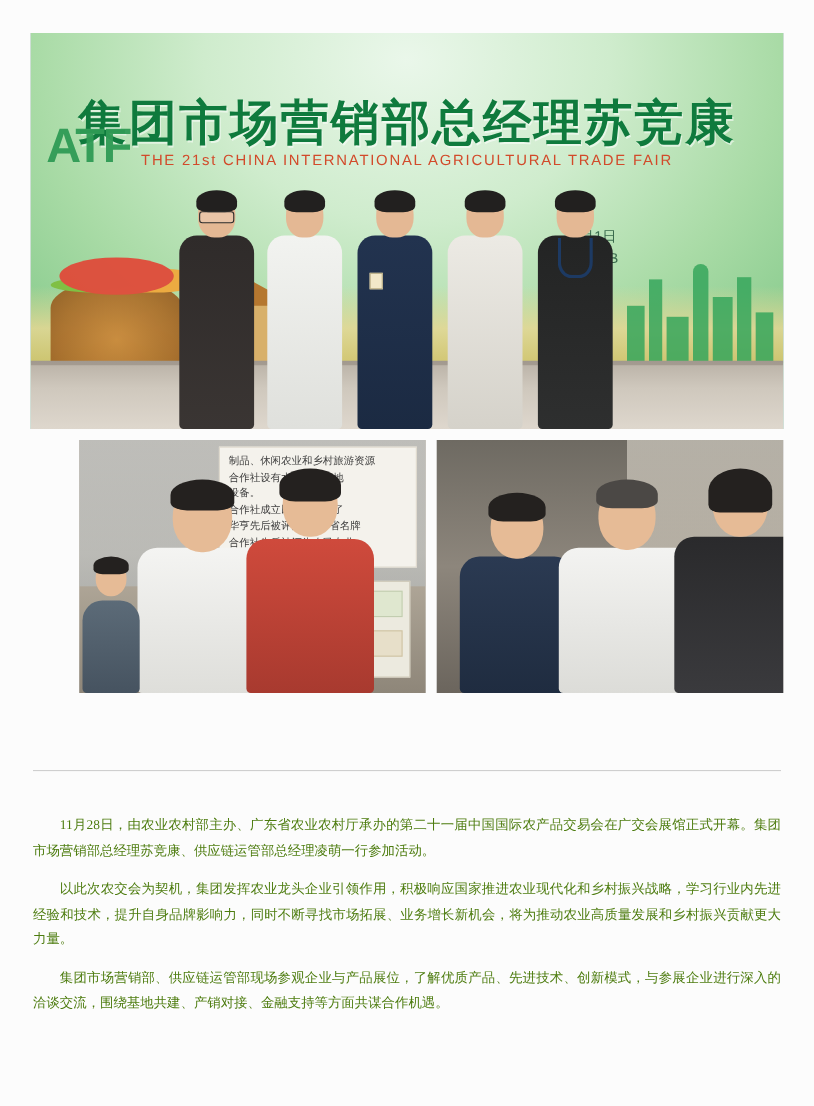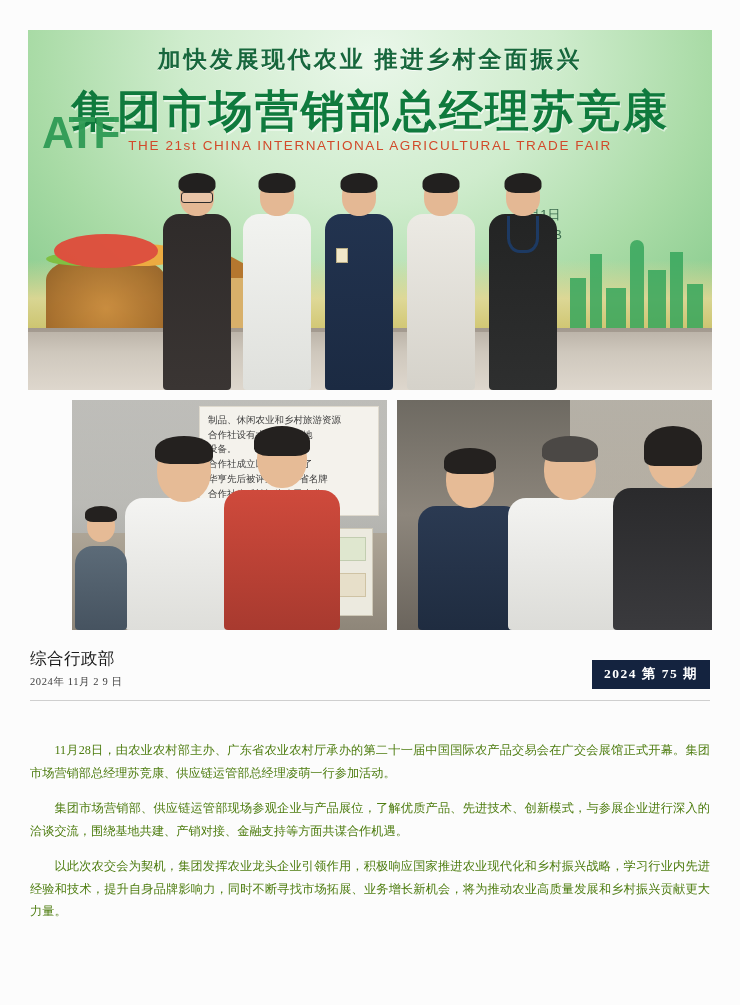--- a/index.html
+++ b/index.html
@@ -436,21 +436,20 @@
 <body>
 
 <div class="page">
 
 
   <div class="photos">
 
     <div class="hero">
       <div class="hero-banner"></div>
 
-      <div class="hero-slogan">加快发展现代农业  推进乡村全面振兴</div>
       <div class="hero-title-cn">集团市场营销部总经理苏竞康</div>
       <div class="hero-title-en">THE 21st CHINA INTERNATIONAL AGRICULTURAL TRADE FAIR</div>
       <div class="hero-logo">ATF</div>
       <div class="hero-side-note" style="white-space:pre-line;">月1日
 展馆B</div>
 
       <div class="skyline">
         <i style="left:4px;  width:16px; height:54px;"></i>
         <i style="left:24px; width:12px; height:78px;"></i>
         <i style="left:40px; width:20px; height:44px;"></i>
@@ -543,28 +542,21 @@
         <div class="fig" style="left:214px; width:124px; height:200px;">
           <div class="torso" style="width:120px;height:142px;bottom:0;background:linear-gradient(to bottom,#2a2a2c 0%,#3a3a3d 100%);"></div>
           <div class="head" style="width:50px;height:58px;"></div>
           <div class="hair" style="width:58px;height:40px;border-radius:50% 50% 18% 18%;"></div>
         </div>
       </div>
 
     </div>
   </div>
 
-  <div class="masthead">
-    <div>
-      <div class="dept">综合行政部</div>
-      <div class="dept-date">2024年 11月 2 9 日</div>
-    </div>
-    <div class="issue">2024  第 75 期</div>
-  </div>
   <div class="rule"></div>
 
   <div class="article">
     <p class="para">11月28日，由农业农村部主办、广东省农业农村厅承办的第二十一届中国国际农产品交易会在广交会展馆正式开幕。集团市场营销部总经理苏竞康、供应链运管部总经理凌萌一行参加活动。</p>
+    <p class="para">以此次农交会为契机，集团发挥农业龙头企业引领作用，积极响应国家推进农业现代化和乡村振兴战略，学习行业内先进经验和技术，提升自身品牌影响力，同时不断寻找市场拓展、业务增长新机会，将为推动农业高质量发展和乡村振兴贡献更大力量。</p>
     <p class="para">集团市场营销部、供应链运管部现场参观企业与产品展位，了解优质产品、先进技术、创新模式，与参展企业进行深入的洽谈交流，围绕基地共建、产销对接、金融支持等方面共谋合作机遇。</p>
-    <p class="para">以此次农交会为契机，集团发挥农业龙头企业引领作用，积极响应国家推进农业现代化和乡村振兴战略，学习行业内先进经验和技术，提升自身品牌影响力，同时不断寻找市场拓展、业务增长新机会，将为推动农业高质量发展和乡村振兴贡献更大力量。</p>
   </div>
 
 </div>
 
 </body></html>

